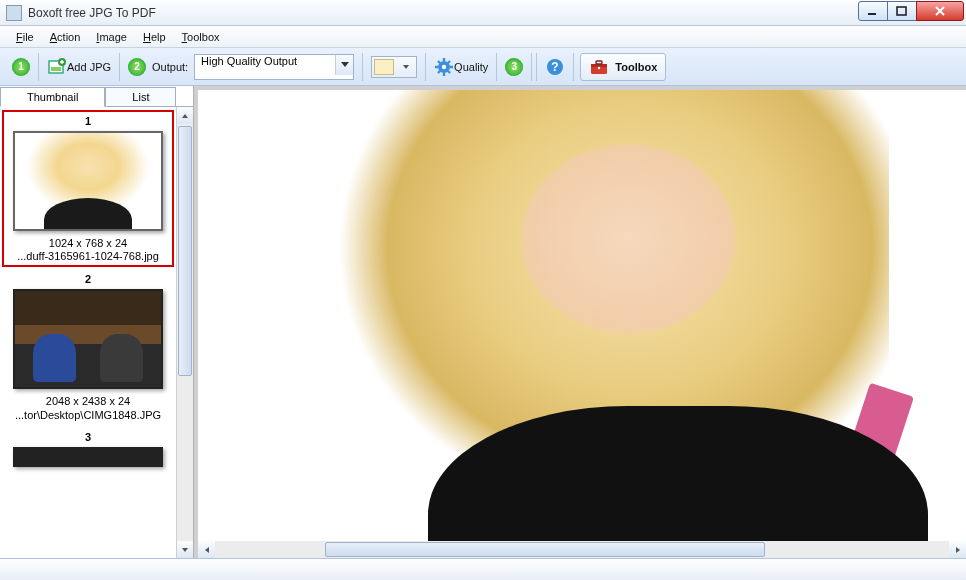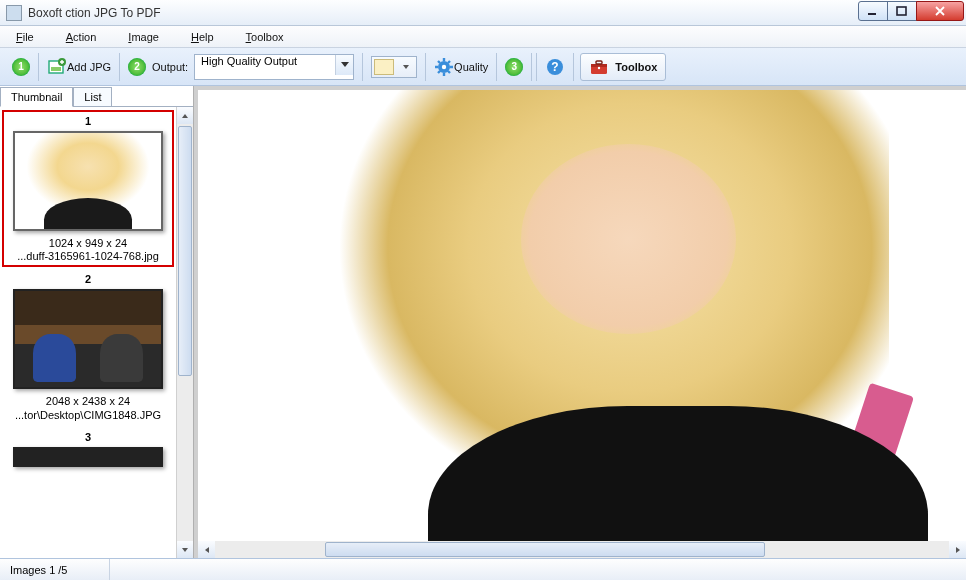--- a/index.html
+++ b/index.html
@@ -9,21 +9,21 @@
   .titlebar { height: 26px; background: linear-gradient(#fdfeff,#e6eef8); border-bottom: 1px solid #b9c7d9; display:flex; align-items:center; padding-left:6px; }
   .titlebar .app-icon { width:16px; height:16px; margin-right:6px; background:#cde; border:1px solid #89a; }
   .titlebar-title { flex:1; color:#333; font-size:12px; filter:blur(0); }
   .win-controls { display:flex; height:20px; margin-top:-3px; margin-right:2px; }
   .win-btn { width:30px; height:20px; border:1px solid #5a7090; margin-left:-1px; display:flex; align-items:center; justify-content:center; background: linear-gradient(#f7fbff,#cfe1f7); }
   .win-btn.close { width:48px; background: linear-gradient(#f7a3a3, #d43c2f); border-color:#961717; border-top-right-radius:3px; border-bottom-right-radius:3px; }
   .win-btn.min { border-top-left-radius:3px; border-bottom-left-radius:3px;}
   .win-btn svg { width:12px; height:10px; }
   
   
-  .menubar { height:22px; background: linear-gradient(#fdfdfe,#eef2f8); border-bottom:1px solid #c9d3e1; padding-left:8px; display:flex; align-items:center; gap:16px; }
+  .menubar { height:22px; background: linear-gradient(#fdfdfe,#eef2f8); border-bottom:1px solid #c9d3e1; padding-left:8px; display:flex; align-items:center; gap:0; }
   .menu-item { padding:2px 8px; color:#111; cursor:default; }
   .menu-item .ul { text-decoration: underline; }
   
   
   .toolbar { height:38px; background: linear-gradient(#e9f1fc,#d7e5f7); border-bottom:1px solid #b0c4de; display:flex; align-items:center; padding:0 6px; }
   .tb-group { display:flex; align-items:center; gap:6px; padding:0 6px; height:30px; }
   .tb-sep { width:1px; height:28px; background:#b5c6dc; margin:0 2px; }
   .step-badge { width:18px; height:18px; border-radius:50%; background:radial-gradient(#8be06a,#2aa51a); color:#fff; font-weight:bold; font-size:10px; display:flex; align-items:center; justify-content:center; box-shadow: inset 0 0 2px #0a5; }
   .icon-box { width:20px; height:20px; display:flex; align-items:center; justify-content:center; }
   .tb-label { font-size:11px; color:#111; white-space:nowrap; }
@@ -36,21 +36,21 @@
   .color-sw { width:20px; height:16px; background:#fbf0c4; border:1px solid #cbbb7a; }
   .color-box .dd { width:16px; height:18px; margin-left:4px; display:flex; align-items:center; justify-content:center; }
   .chev { width:0;height:0;border-left:4px solid transparent;border-right:4px solid transparent;border-top:5px solid #333; }
   .chev.sm { border-left-width:3px;border-right-width:3px;border-top-width:4px; border-top-color:#555;}
   .toolbox-btn { display:flex; align-items:center; gap:6px; border:1px solid #a9bdd6; border-radius:3px; background:linear-gradient(#fdfeff,#e3ecf8); height:28px; padding:0 8px; margin-left:4px; }
   
   
   .main { display:flex; height: calc(580px - 26px - 22px - 38px - 22px); background:#cfcfcf; }
   .left-pane { width:194px; background:#fff; border-right:1px solid #b0b0b0; display:flex; flex-direction:column; }
   .tabs { display:flex; height:21px; align-items:flex-end; background:#fff; border-bottom:1px solid #a3b0c2; }
-  .tab { padding:3px 10px; font-size:11px; border:1px solid #a3b0c2; margin-bottom:-1px; background:#f7fbff; }
+  .tab { padding:3px 26px; font-size:11px; border:1px solid #a3b0c2; margin-bottom:-1px; background:#f7fbff; }
   .tab.active { background:#fff; border-bottom:1px solid #fff; }
   .thumb-scroll { flex:1; overflow:hidden; position:relative; }
   .thumb-list { position:absolute; inset:0; right:17px; overflow:hidden; padding:3px 2px; }
   .vscroll { position:absolute; right:0; top:0; bottom:0; width:17px; background:#ececec; border-left:1px solid #d0d0d0; }
   .vscroll .btn { height:17px; background:linear-gradient(#fafcff,#dde7f4); display:flex;align-items:center;justify-content:center; }
   .vscroll .track { position:absolute; top:17px; bottom:17px; left:0; right:0; }
   .vscroll .thumb { position:absolute; left:1px; right:1px; top:2px; height:60%; background:linear-gradient(90deg,#e7eef8,#cddcf0); border:1px solid #9fb3cc; border-radius:2px; }
   .vscroll .bbtn { position:absolute; bottom:0; left:0; right:0; }
   .thumb-item { border:1px solid transparent; padding:1px 1px 2px 1px; margin-bottom:2px; }
   .thumb-item.sel { border:2px solid #d40000; }
@@ -85,21 +85,21 @@
   .pv .hair { position:absolute; left:15%; right:10%; top:0; bottom:0; background: radial-gradient(ellipse 70% 80% at 55% 35%, #f6e2aa 0%, #e9cc80 40%, #d9b862 60%, rgba(255,255,255,0) 72%); }
   .pv .face { position:absolute; left:42%; top:12%; width:28%; height:42%; background: radial-gradient(ellipse, #f6d8bc 0%, #f2cdaa 65%, rgba(0,0,0,0) 80%); border-radius:50%; }
   .pv .body { position:absolute; left:30%; right:5%; bottom:0; height:30%; background:#111; border-radius:40% 40% 0 0/80% 80% 0 0; }
   .pv .strap { position:absolute; right:8%; bottom:18%; width:6%; height:16%; background:#d85c8f; border-radius:4px; transform:rotate(18deg);}
 </style>
 </head>
 <body>
 
 <div class="titlebar">
   <div class="app-icon"></div>
-  <div class="titlebar-title">Boxoft ction JPG To PDF</div>
+  <div class="titlebar-title">Boxoft free JPG To PDF</div>
   <div class="win-controls">
     <div class="win-btn min">
         <svg viewBox="0 0 12 10">
           <rect x="1" y="7" width="8" height="2" fill="#223"></rect>
         </svg>
       </div>
     <div class="win-btn">
         <svg viewBox="0 0 12 10">
           <rect x="1" y="1" width="9" height="8" fill="none" stroke="#223" stroke-width="1.6"></rect>
         </svg>
@@ -201,21 +201,21 @@
   <div class="left-pane">
     <div class="tabs">
       <div class="tab active">Thumbnail</div>
       <div class="tab">List</div>
     </div>
     <div class="thumb-scroll">
       <div class="thumb-list">
         <div class="thumb-item sel">
           <div class="thumb-num">1</div>
           <div class="thumb-img vt1"></div>
-          <div class="thumb-caption">1024 x 949 x 24</div>
+          <div class="thumb-caption">1024 x 768 x 24</div>
           <div class="thumb-caption">...duff-3165961-1024-768.jpg</div>
         </div>
         <div class="thumb-item">
           <div class="thumb-num">2</div>
           <div class="thumb-img vt2"></div>
           <div class="thumb-caption">2048 x 2438 x 24</div>
           <div class="thumb-caption">...tor\Desktop\CIMG1848.JPG</div>
         </div>
         <div class="thumb-item thumb3">
           <div class="thumb-num">3</div>
@@ -253,14 +253,13 @@
           <div class="thumb"></div>
         </div>
       <div class="btn rbtn">
           <div class="chev sm" style="transform:rotate(-90deg)"></div>
         </div>
     </div>
   </div>
 </div>
 
 <div class="statusbar">
-  <div class="status-cell" style="width:110px">Images 1 /5</div>
 </div>
 
 </body></html>

